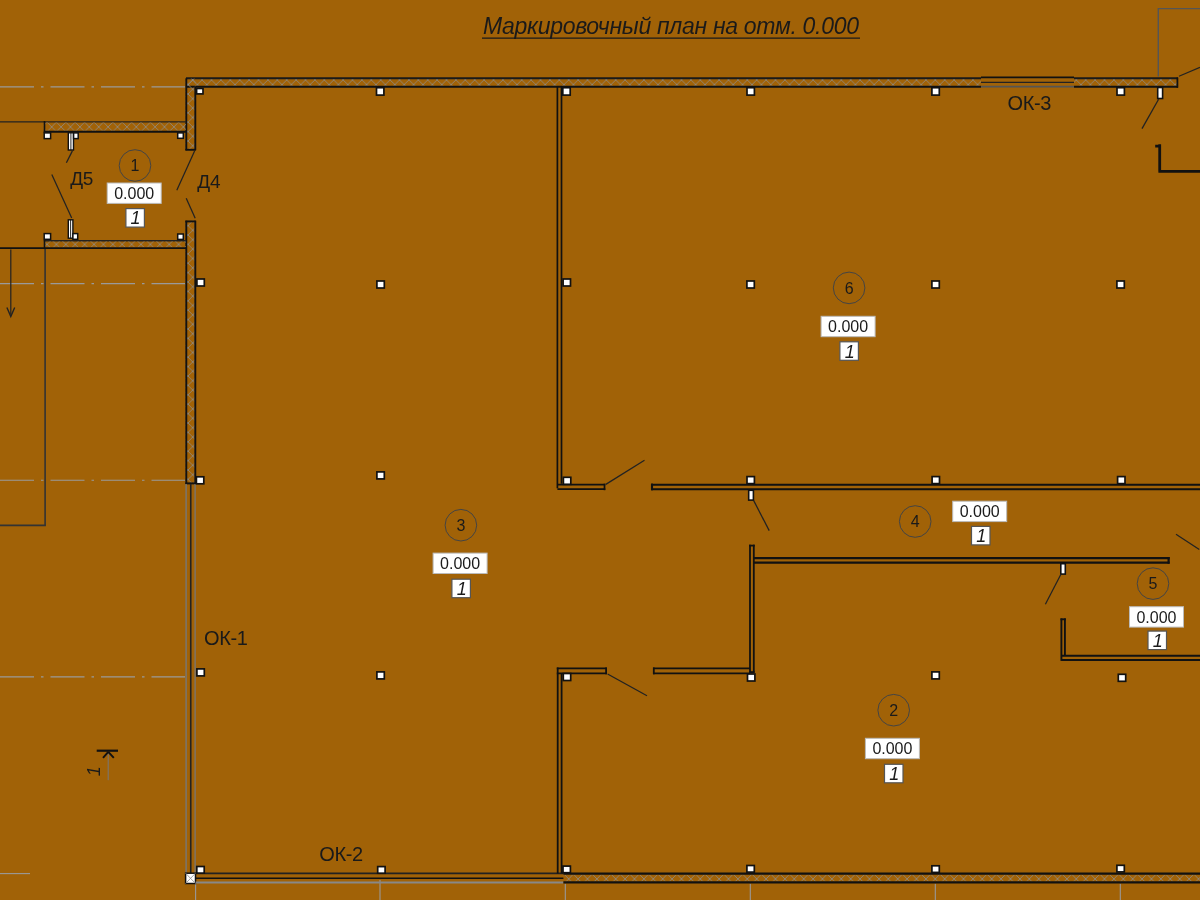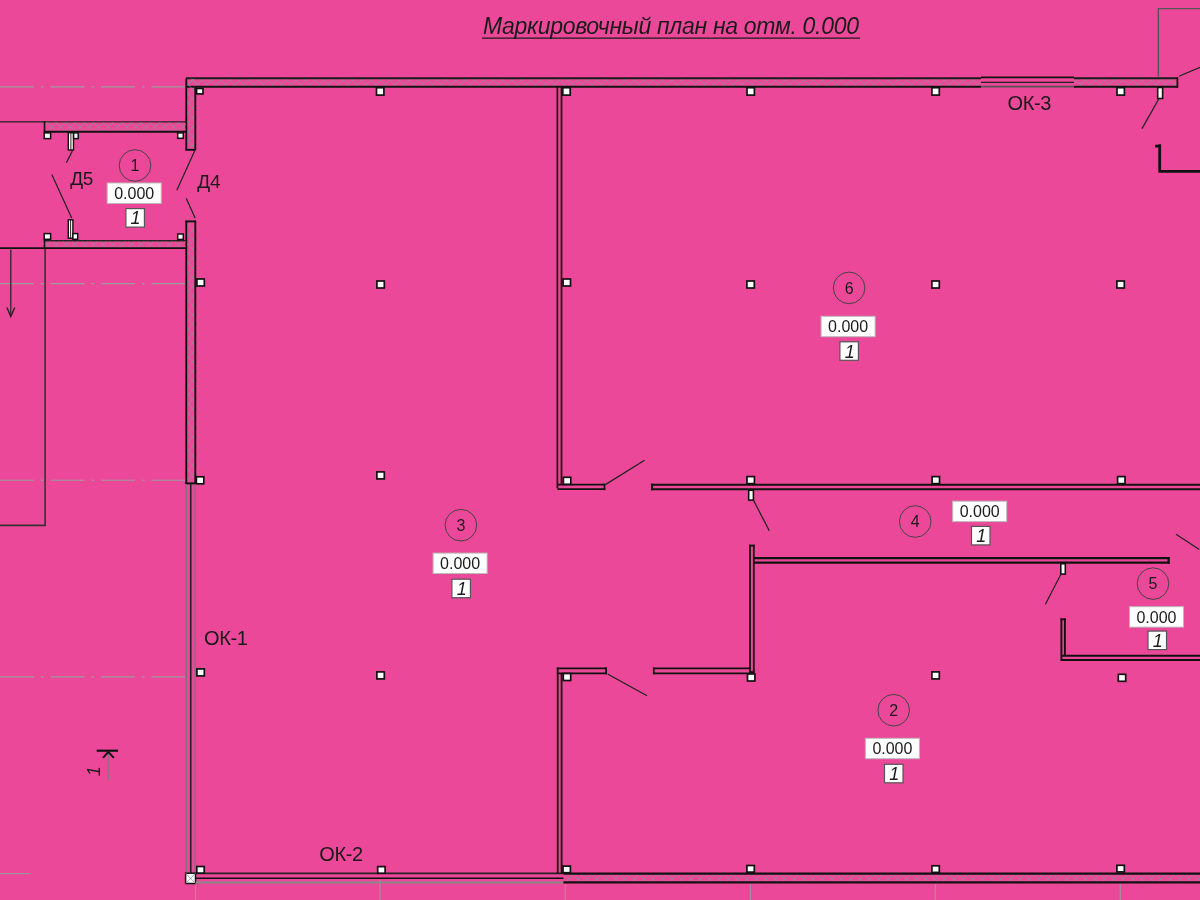--- a/index.html
+++ b/index.html
@@ -1,16 +1,16 @@
 <!DOCTYPE html>
 <html><head>
 <meta charset="utf-8">
 <style>
   html,body{margin:0;padding:0;background:#fff;}
-  .page{position:relative;width:1200px;height:900px;background:#ec4899;overflow:hidden;
+  .page{position:relative;width:1200px;height:900px;background:#a16207;overflow:hidden;
         font-family:"Liberation Sans", sans-serif;}
   svg{position:absolute;left:0;top:0;}
   text{fill:#1a1a1a;-webkit-font-smoothing:antialiased;}
 </style>
 </head>
 <body>
 <div class="page">
 <svg width="1200" height="900" viewBox="0 0 1200 900">
 <defs>
   <pattern id="hx" patternUnits="userSpaceOnUse" width="9.4" height="9.4">

